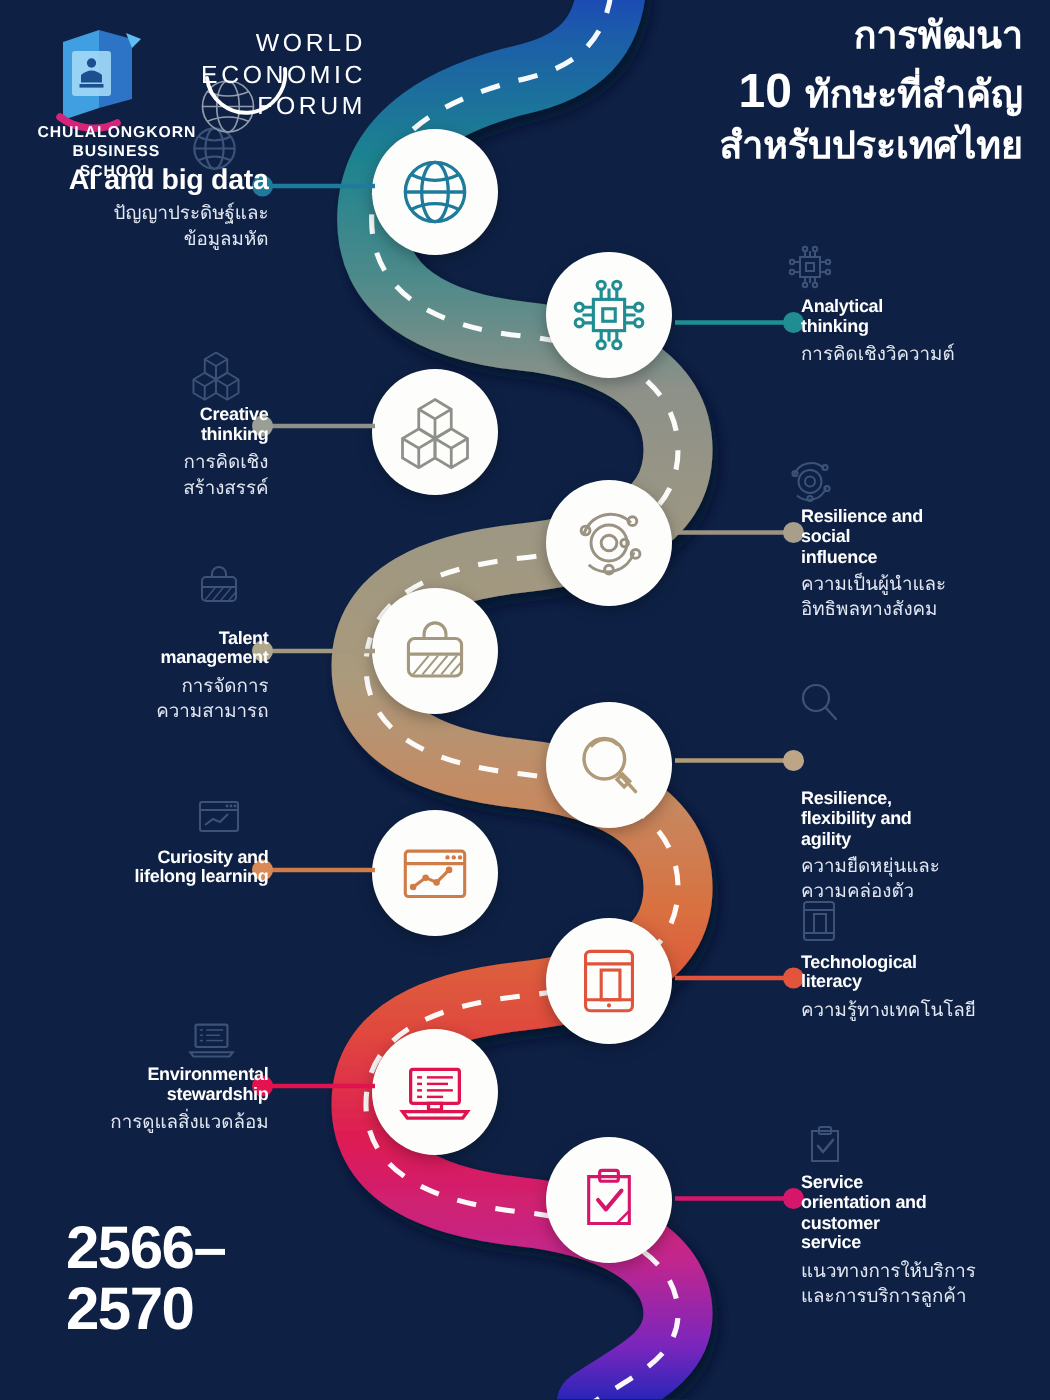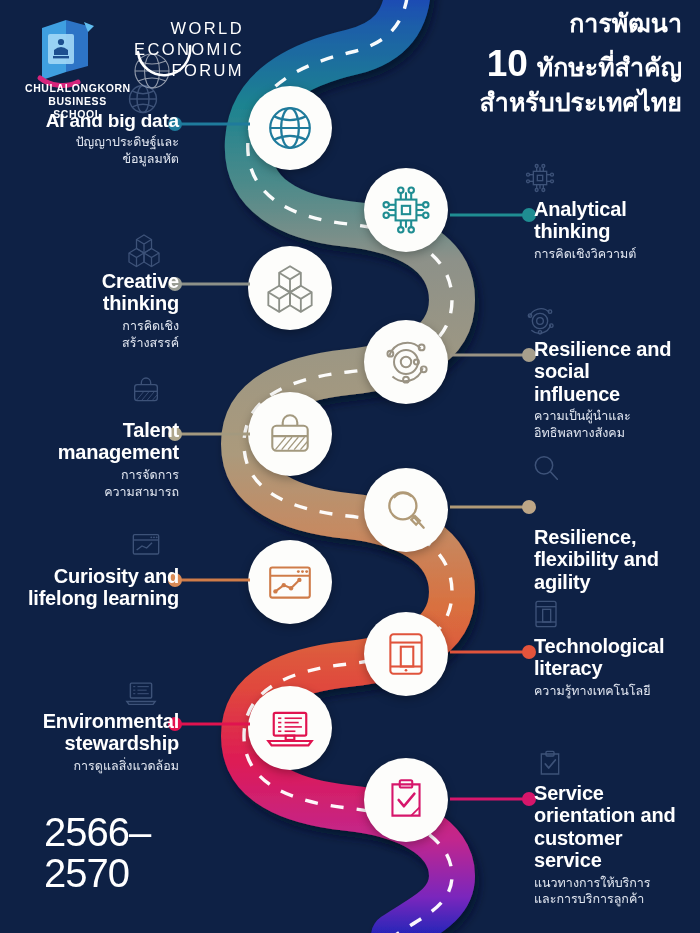--- a/index.html
+++ b/index.html
@@ -24,52 +24,52 @@
 
   
   .conn{position:absolute;height:3px;}
   .conn .dot{position:absolute;top:50%;transform:translateY(-50%);
     width:14px;height:14px;border-radius:50%;}
   .conn .line{position:absolute;top:50%;transform:translateY(-50%);height:3px;}
 
   
   .lbl{position:absolute;}
   .lbl .en{
-    font-weight:bold;font-size:20px;line-height:1.12;color:#ffffff;
+    font-weight:bold;font-size:12px;line-height:1.12;color:#ffffff;
     letter-spacing:-.2px;
   }
   .lbl .th{
     font-size:12.5px;line-height:1.35;color:#e3e8f2;margin-top:3px;
     font-family:"DejaVu Sans",sans-serif;
   }
   .lbl.right{text-align:left;left:534px;}
   .lbl.left{text-align:right;right:521px;}
 
   .miniicon{position:absolute;opacity:.42;}
   .miniicon svg{display:block;}
 
   
   #title{
     position:absolute;right:18px;top:8px;text-align:right;color:#fff;
     font-family:"DejaVu Sans",sans-serif;font-weight:bold;
     line-height:1.28;font-size:25px;
   }
-  #title .big{font-size:37px;font-family:"Liberation Sans",sans-serif;}
+  #title .big{font-size:32px;font-family:"Liberation Sans",sans-serif;}
 
   #logo{position:absolute;left:12px;top:6px;width:200px;}
   #logomark{position:absolute;left:14px;top:8px;width:78px;height:80px;}
   #cbs{
     position:absolute;left:13px;top:76px;width:105px;color:#fff;
     font-weight:bold;font-size:10.5px;letter-spacing:.6px;line-height:1.25;
     text-align:center;
   }
   #wef{position:absolute;left:104px;top:10px;width:130px;height:80px;}
 
   #years{
-    position:absolute;left:44px;top:812px;color:#fff;font-weight:normal;
+    position:absolute;left:44px;top:812px;color:#fff;font-weight:bold;
     font-size:40px;line-height:1.03;letter-spacing:-1px;
   }
 </style>
 </head>
 <body>
 
 <div id="stage">
 
   <svg id="road" viewBox="0 0 700 933">
     <defs>
@@ -564,20 +564,24 @@
         <div>ความสามารถ</div>
     </div>
   </div>
 
   <div class="lbl right" style="top:490px;margin-top:36px;">
     <div class="en">
       <div>Resilience,</div>
         <div>flexibility and</div>
         <div>agility</div>
     </div>
+    <div class="th">
+      <div>ความยืดหยุ่นและ</div>
+        <div>ความคล่องตัว</div>
+    </div>
   </div>
 
   <div class="lbl left" style="top:565px;">
     <div class="en">
       <div>Curiosity and</div>
         <div>lifelong learning</div>
     </div>
   </div>
 
   <div class="lbl right" style="top:635px;">

